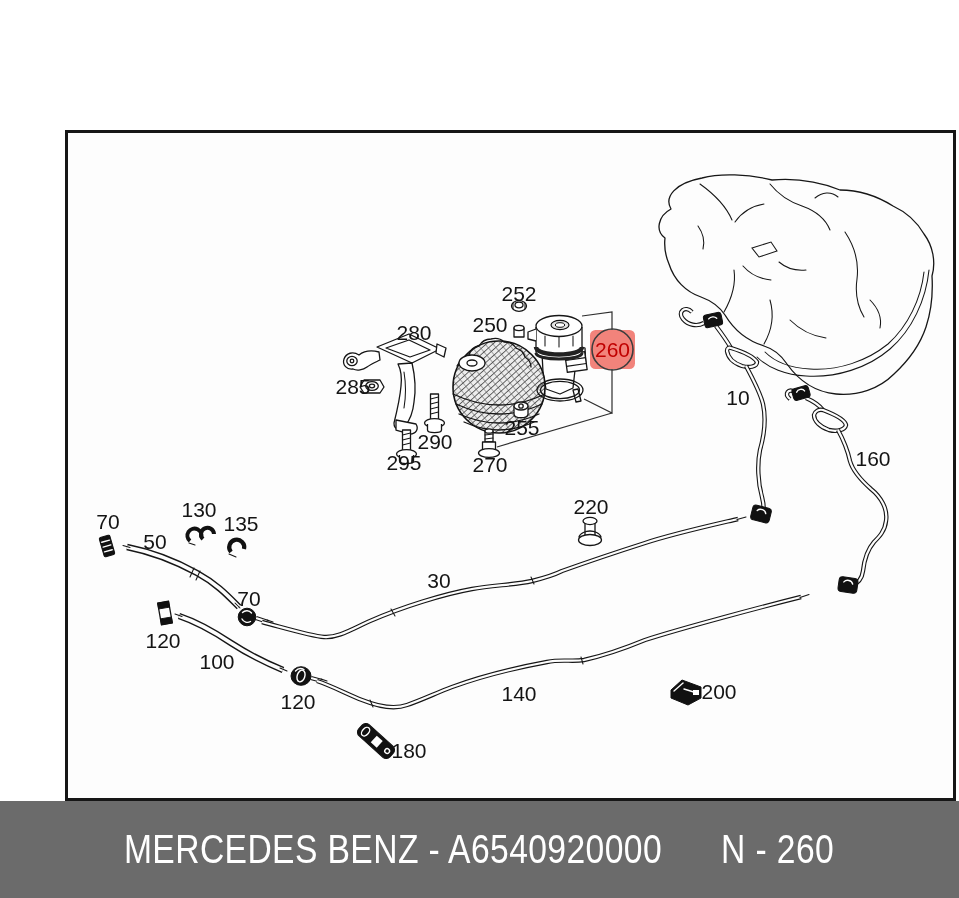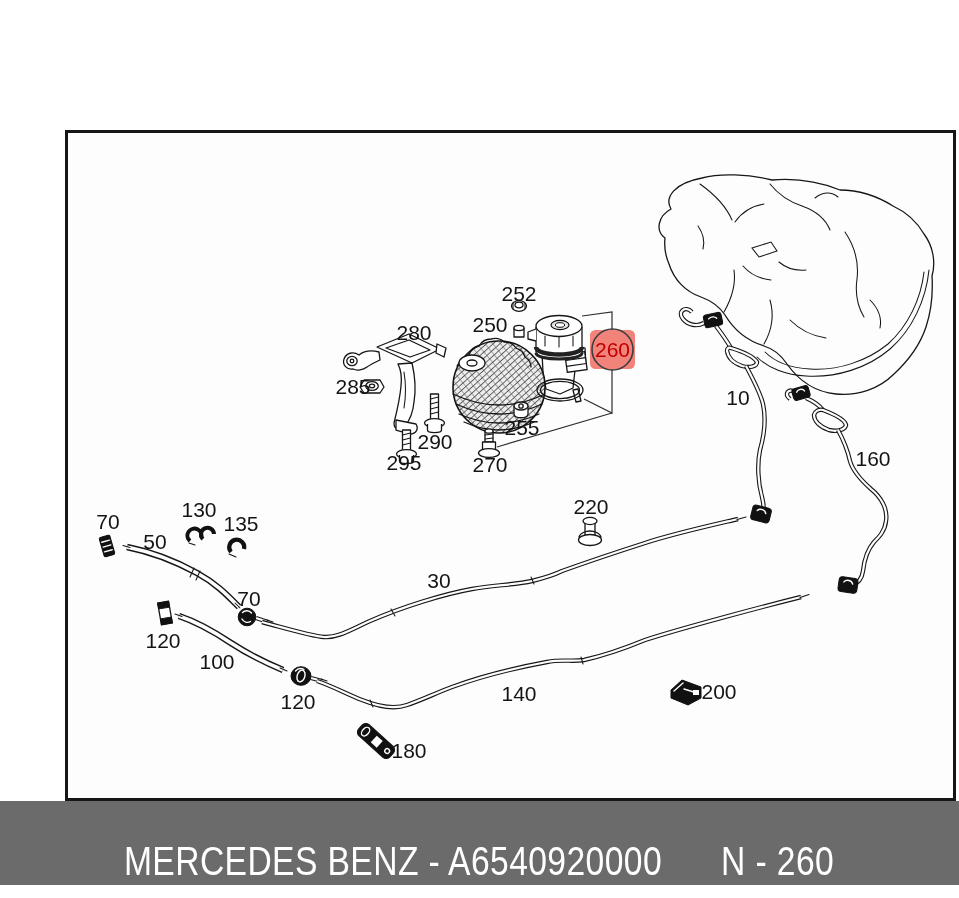--- a/index.html
+++ b/index.html
@@ -1,22 +1,22 @@
 <!DOCTYPE html>
 <html><head>
 <meta charset="utf-8">
 <style>
   html,body{margin:0;padding:0;background:#ffffff;}
   .stage{position:relative;width:959px;height:898px;background:#ffffff;overflow:hidden;
          font-family:"Liberation Sans",sans-serif;}
   .frame{position:absolute;left:65px;top:130px;width:891px;height:671px;
          border:3px solid #161616;box-sizing:border-box;background:#fdfdfd;}
   .art{position:absolute;left:0;top:0;width:959px;height:898px;}
-  .caption{position:absolute;left:0;top:801px;width:959px;height:84px;
-           display:flex;align-items:flex-end;justify-content:center;}
+  .caption{position:absolute;left:0;top:801px;width:959px;height:97px;
+           display:flex;align-items:center;justify-content:center;}
   .caption-text{display:flex;gap:72px;font-size:41px;font-weight:400;
                 transform:scaleX(0.82);white-space:pre;letter-spacing:0.5px;}
   
   .o{fill:none;stroke:#161616;stroke-width:4.4;stroke-linecap:butt;stroke-linejoin:round;}
   .i{fill:none;stroke:#fdfdfd;stroke-width:2.2;stroke-linecap:butt;stroke-linejoin:round;}
   .ho{fill:none;stroke:#161616;stroke-width:6.4;stroke-linecap:butt;}
   .hi{fill:none;stroke:#fdfdfd;stroke-width:3.6;stroke-linecap:butt;}
   .s{fill:none;stroke:#161616;stroke-width:1.3;stroke-linejoin:round;stroke-linecap:round;}
   .sw{fill:#ffffff;stroke:#161616;stroke-width:1.3;stroke-linejoin:round;}
   .dark{fill:#111111;stroke:#111111;stroke-width:1;}

